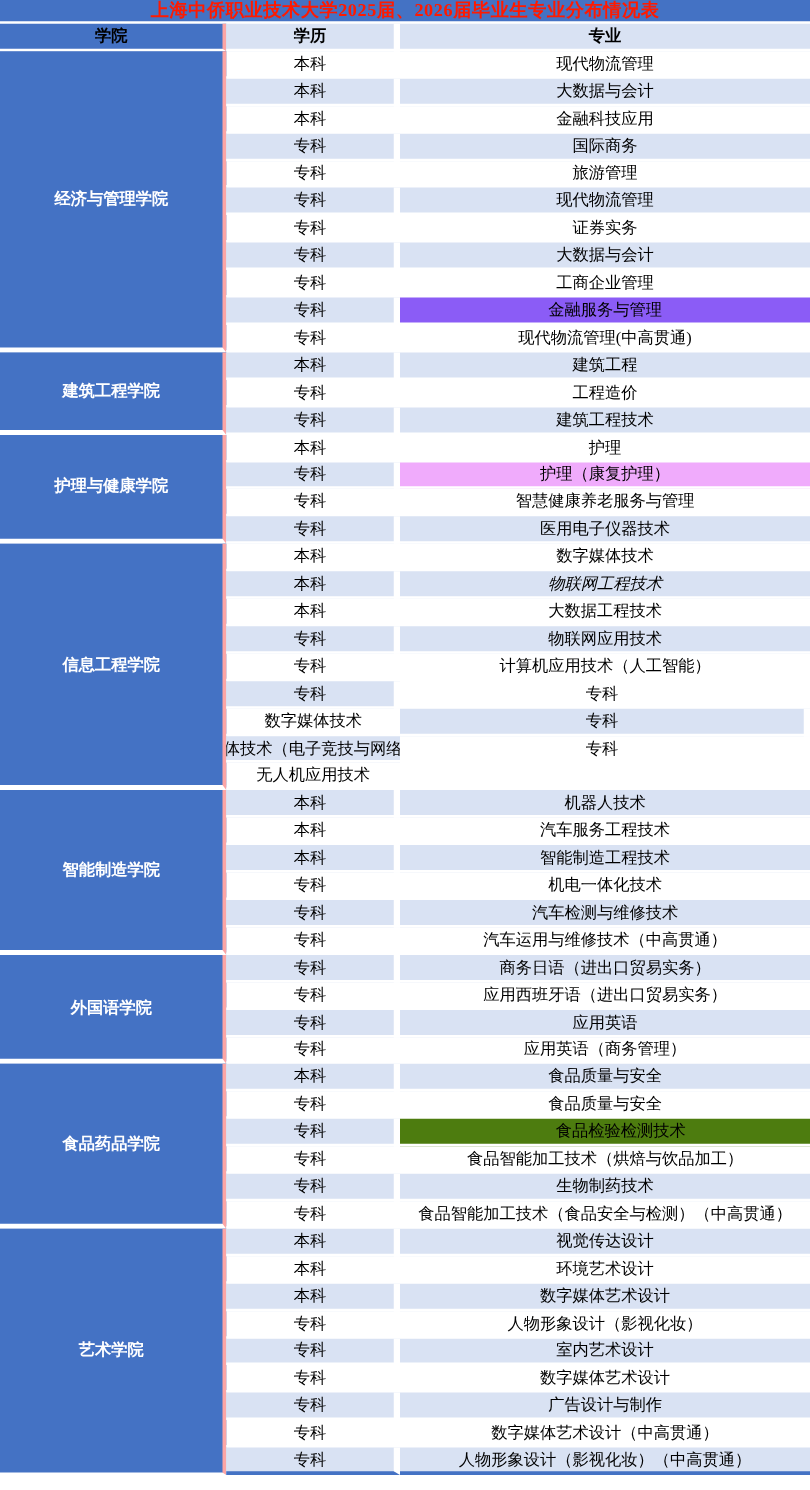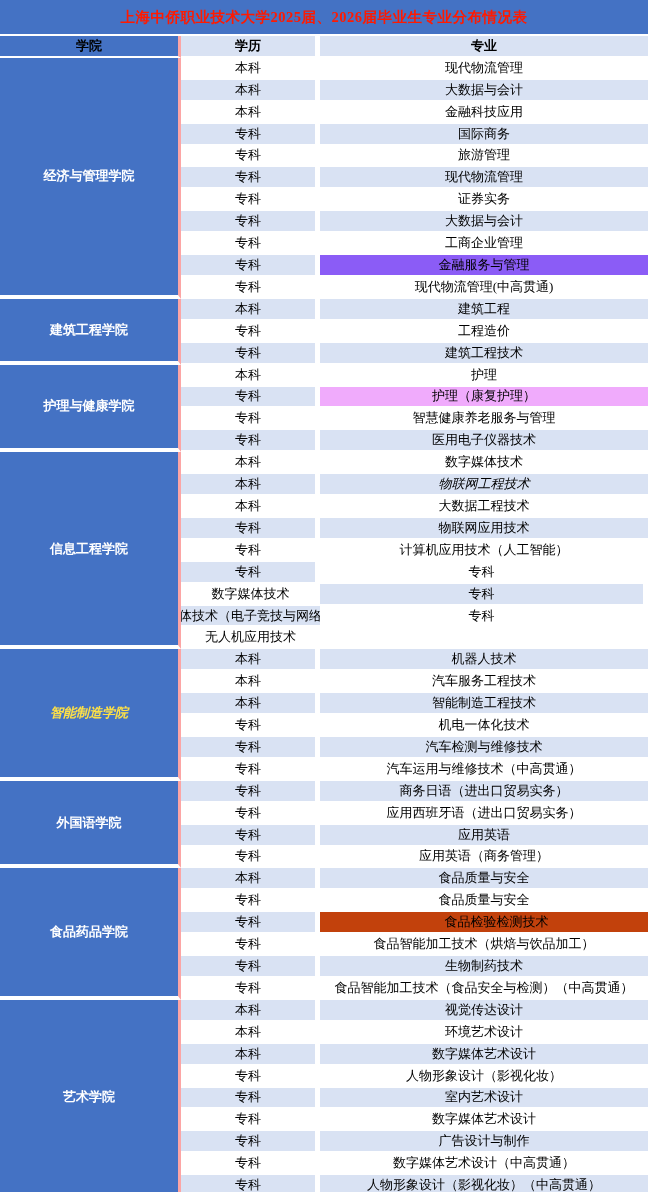--- a/index.html
+++ b/index.html
@@ -4,21 +4,21 @@
 <style>
   html,body{margin:0;padding:0;background:#ffffff;}
   .page{
     position:relative;
     width:648px;height:1192px;
     background:#ffffff;
     font-family:"Liberation Serif","DejaVu Serif",serif;
     overflow:hidden;
   }
   .title-bar{
-    height:34px;
+    height:17px;
     background:#4472C4;
     display:flex;align-items:center;justify-content:center;
     font-weight:bold;font-size:14.5px;
     margin-bottom:2px;
     letter-spacing:0.5px;
   }
   .table-grid{
     display:grid;
     grid-template-columns:181px 139px 328px;
     grid-auto-rows:21.92px;
@@ -108,21 +108,21 @@
       <div class="cell c3" style="background: rgb(217, 226, 243);">物联网应用技术</div>
       <div class="cell c2">专科</div>
       <div class="cell c3">计算机应用技术（人工智能）</div>
       <div class="cell c2" style="background: rgb(217, 226, 243);">专科</div>
       <div class="cell c2">专科</div>
       <div class="cell c3">数字媒体技术</div>
       <div class="cell c2" style="background: rgb(217, 226, 243);">专科</div>
       <div class="cell c3" style="background: rgb(217, 226, 243);">数字媒体技术（电子竞技与网络直播）</div>
       <div class="cell c2">专科</div>
       <div class="cell c3">无人机应用技术</div>
-      <div class="cell c1 college" style="grid-area: span 6 / 1; background: rgb(68, 114, 196); color: #fde047; font-style: italic;">智能制造学院</div>
+      <div class="cell c1 college" style="grid-area: span 6 / 1; background: rgb(68, 114, 196); color: #ffffff;">智能制造学院</div>
       <div class="cell c2" style="background: rgb(217, 226, 243);">本科</div>
       <div class="cell c3" style="background: rgb(217, 226, 243);">机器人技术</div>
       <div class="cell c2">本科</div>
       <div class="cell c3">汽车服务工程技术</div>
       <div class="cell c2" style="background: rgb(217, 226, 243);">本科</div>
       <div class="cell c3" style="background: rgb(217, 226, 243);">智能制造工程技术</div>
       <div class="cell c2">专科</div>
       <div class="cell c3">机电一体化技术</div>
       <div class="cell c2" style="background: rgb(217, 226, 243);">专科</div>
       <div class="cell c3" style="background: rgb(217, 226, 243);">汽车检测与维修技术</div>
@@ -136,21 +136,21 @@
       <div class="cell c2" style="background: rgb(217, 226, 243);">专科</div>
       <div class="cell c3" style="background: rgb(217, 226, 243);">应用英语</div>
       <div class="cell c2">专科</div>
       <div class="cell c3">应用英语（商务管理）</div>
       <div class="cell c1 college" style="grid-area: span 6 / 1; background: rgb(68, 114, 196); color: rgb(255, 255, 255);">食品药品学院</div>
       <div class="cell c2" style="background: rgb(217, 226, 243);">本科</div>
       <div class="cell c3" style="background: rgb(217, 226, 243);">食品质量与安全</div>
       <div class="cell c2">专科</div>
       <div class="cell c3">食品质量与安全</div>
       <div class="cell c2" style="background: rgb(217, 226, 243);">专科</div>
-      <div class="cell c3" style="background: #c2410c; padding-left: 25px;">食品检验检测技术</div>
+      <div class="cell c3" style="background: #4d7c0f; padding-left: 25px;">食品检验检测技术</div>
       <div class="cell c2">专科</div>
       <div class="cell c3">食品智能加工技术（烘焙与饮品加工）</div>
       <div class="cell c2" style="background: rgb(217, 226, 243);">专科</div>
       <div class="cell c3" style="background: rgb(217, 226, 243);">生物制药技术</div>
       <div class="cell c2">专科</div>
       <div class="cell c3">食品智能加工技术（食品安全与检测）（中高贯通）</div>
       <div class="cell c1 college" style="grid-area: span 9 / 1; background: rgb(68, 114, 196); color: rgb(255, 255, 255); border-bottom-width: 2px;">艺术学院</div>
       <div class="cell c2" style="background: rgb(217, 226, 243);">本科</div>
       <div class="cell c3" style="background: rgb(217, 226, 243);">视觉传达设计</div>
       <div class="cell c2">本科</div>

